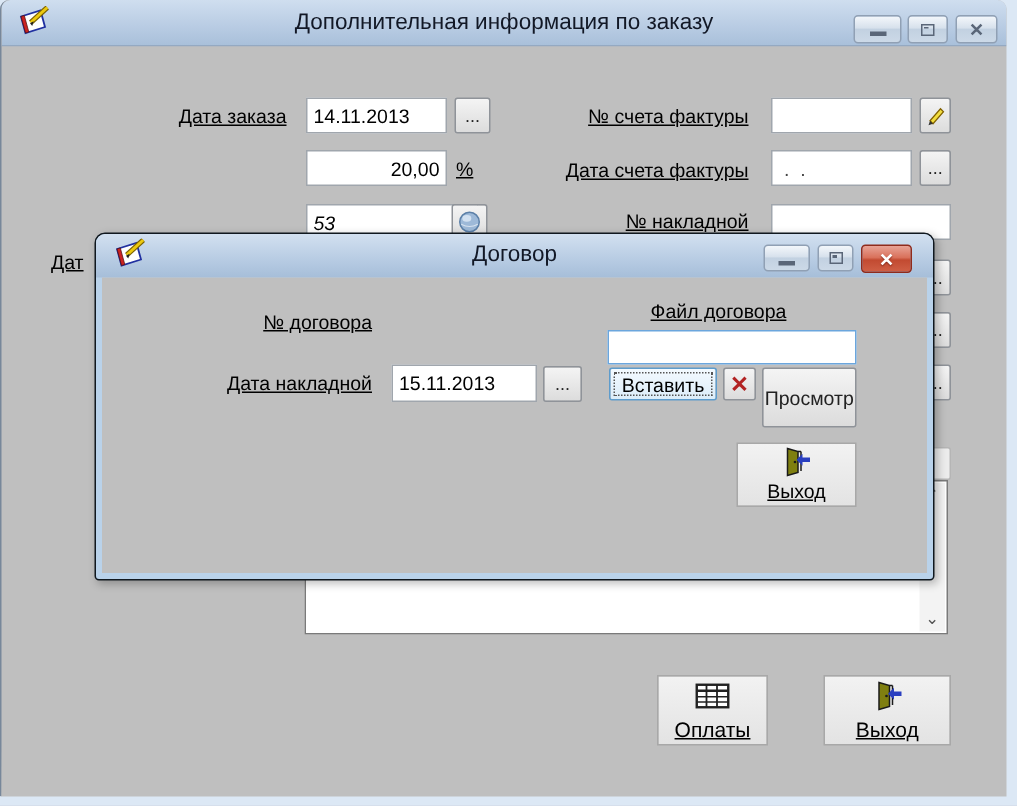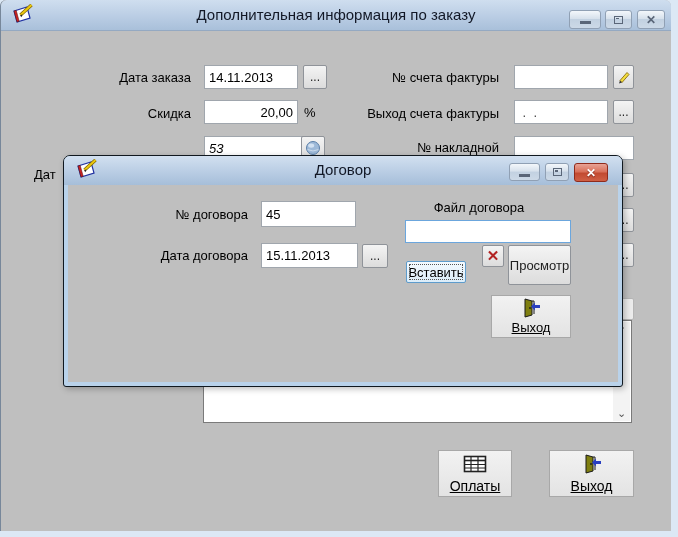--- a/index.html
+++ b/index.html
@@ -14,21 +14,21 @@
   .winbtn{position:absolute;top:10px;height:19px;border:1px solid #90a0b4;border-radius:3px;
           background:linear-gradient(180deg,#f3f7fb 0%,#d7e1ec 45%,#c2d1e1 50%,#ccd9e7 100%);
           display:flex;align-items:center;justify-content:center;box-sizing:border-box;cursor:default;}
   .winbtn .bar{width:11px;height:3px;background:#5a6678;margin-top:6px;}
   .winbtn .rest{width:9px;height:8px;border:1.5px solid #5a6678;position:relative;box-sizing:border-box;}
   .winbtn .rest:before{content:"";position:absolute;left:1px;top:1px;width:3px;height:1.5px;background:#5a6678;}
   .winbtn .x{font-size:12px;font-weight:bold;color:#5a6678;line-height:1;}
   .winbtn.red{background:linear-gradient(180deg,#e8a396 0%,#d9715b 45%,#c24a31 55%,#cf5f45 100%);border-color:#8f2b1c;}
   .winbtn.red .x{color:#fff;text-shadow:0 1px 1px #7c2114;}
   
-  .lbl{position:absolute;font-size:13px;color:#000;text-align:right;line-height:16px;}
+  .lbl{position:absolute;font-size:13px;color:#000;text-align:right;line-height:16px;text-decoration:underline;}
   .inp{position:absolute;box-sizing:border-box;height:24px;border:1px solid #a0a6ad;background:#fff;
        font-family:"Liberation Sans",sans-serif;font-size:13px;padding:0 4px;color:#000;}
   .btn3{position:absolute;box-sizing:border-box;border:1px solid #8f9399;border-radius:2px;
         background:linear-gradient(180deg,#f4f4f4,#dcdcdc);font-size:12px;color:#222;
         display:flex;align-items:center;justify-content:center;cursor:default;}
   .bigbtn{position:absolute;box-sizing:border-box;border:1px solid #a8a8a8;
           background:linear-gradient(180deg,#f2f2f2,#e3e3e3);display:flex;flex-direction:column;
           align-items:center;justify-content:center;gap:4px;font-size:14px;color:#000;cursor:default;text-decoration:underline;}
   .notes{position:absolute;background:#fff;border:1px solid #7a7a7a;box-sizing:border-box;}
   .sbar{position:absolute;top:1px;bottom:1px;right:1px;width:17px;background:#f3f3f3;}
@@ -101,42 +101,41 @@
         </div>
       <div class="winbtn" style="left:636px;width:28px">
           <span class="x">✕</span>
         </div>
     </div>
 
     <div class="lbl" style="left:40px;top:70px;width:150px">Дата заказа</div>
     <input class="inp" style="left: 203px; top: 65px; width: 94px;" readonly="" value="14.11.2013">
     <div class="btn3" style="left:302px;top:65px;width:24px;height:24px">...</div>
 
-    <div class="lbl" style="left:40px;top:106px;width:150px">Скидка</div>
     <input class="inp" style="left: 203px; top: 100px; width: 94px; text-align: right;" readonly="" value="20,00">
     <div class="lbl" style="left:303px;top:105px;width:20px;text-align:left">%</div>
 
     <input class="inp" style="left: 203px; top: 136px; width: 115px; font-style: italic;" readonly="" value="53">
     <div class="btn3" style="left:300px;top:136px;width:24px;height:24px">
       <svg width="16" height="16">
           <use href="#ic-globe"></use>
         </svg>
     </div>
 
     <div class="lbl" style="left:33px;top:167px;width:40px;text-align:left">Дат</div>
 
     <div class="lbl" style="left:348px;top:70px;width:150px">№ счета фактуры</div>
     <input class="inp" style="left: 513px; top: 65px; width: 94px;" readonly="" value="">
     <div class="btn3" style="left:612px;top:65px;width:21px;height:24px">
       <svg width="16" height="16">
           <use href="#ic-pencil"></use>
         </svg>
     </div>
 
-    <div class="lbl" style="left:348px;top:106px;width:150px">Выход счета фактуры</div>
+    <div class="lbl" style="left:348px;top:106px;width:150px">Дата счета фактуры</div>
     <input class="inp" style="left: 513px; top: 100px; width: 94px; color: rgb(68, 68, 68);" readonly="" value=" .  . ">
     <div class="btn3" style="left:612px;top:100px;width:21px;height:24px">...</div>
 
     <div class="lbl" style="left:348px;top:140px;width:150px">№ накладной</div>
     <input class="inp" style="left: 513px; top: 136px; width: 120px;" readonly="" value="">
 
     <div class="btn3" style="left:612px;top:173px;width:21px;height:24px">...</div>
     <div class="btn3" style="left:612px;top:208px;width:21px;height:24px">...</div>
     <div class="btn3" style="left:612px;top:243px;width:21px;height:24px">...</div>
     <div class="btn3" style="left:612px;top:298px;width:21px;height:22px;background:#ececec;border-color:#b5b5b5"></div>
@@ -174,30 +173,29 @@
       <div class="winbtn" style="left:481px;top:7px;width:24px;height:18px">
           <div class="rest"></div>
         </div>
       <div class="winbtn red" style="left:510px;top:7px;width:34px;height:19px">
           <span class="x">✕</span>
         </div>
     </div>
 
     <div id="dlgclient">
       <div class="lbl" style="left:80px;top:22px;width:100px">№ договора</div>
-      <input class="inp" style="left: 193px; top: 16px; width: 95px; height: 26px;" readonly="" value="45">
 
       <div class="lbl" style="left:336px;top:15px;width:150px;text-align:center">Файл договора</div>
       <input class="inp inpfocus" style="left: 337px; top: 35px; width: 166px; height: 23px;" value="">
 
-      <div class="lbl" style="left:60px;top:63px;width:120px">Дата договора</div>
+      <div class="lbl" style="left:60px;top:63px;width:120px">Дата накладной</div>
       <input class="inp" style="left: 193px; top: 58px; width: 97px; height: 25px;" readonly="" value="15.11.2013">
       <div class="btn3" style="left:294px;top:59px;width:26px;height:24px">...</div>
 
-      <div class="focusbtn" style="left:338px;top:76px;width:60px;height:22px">Вставить</div>
+      <div class="focusbtn" style="left:338px;top:60px;width:72px;height:22px">Вставить</div>
       <div class="btn3" style="left:414px;top:60px;width:22px;height:22px;font-size:15px;font-weight:bold;color:#b22222">
           <span>✕</span>
         </div>
       <div class="btn3" style="left:440px;top:60px;width:63px;height:40px;font-size:13px">Просмотр</div>
 
       <div class="bigbtn" style="left:423px;top:110px;width:80px;height:43px;gap:2px;font-size:13px">
         <svg width="20" height="20">
             <use href="#ic-door"></use>
           </svg>
         <span>Выход</span>

